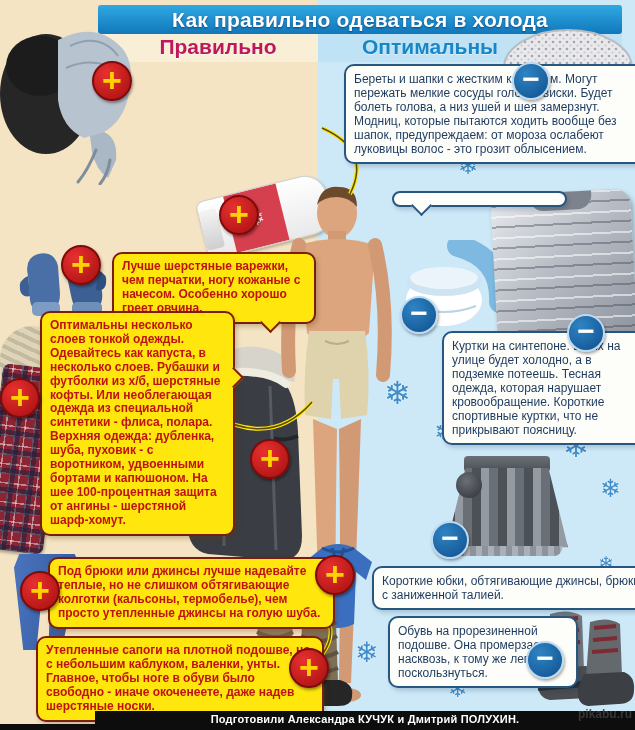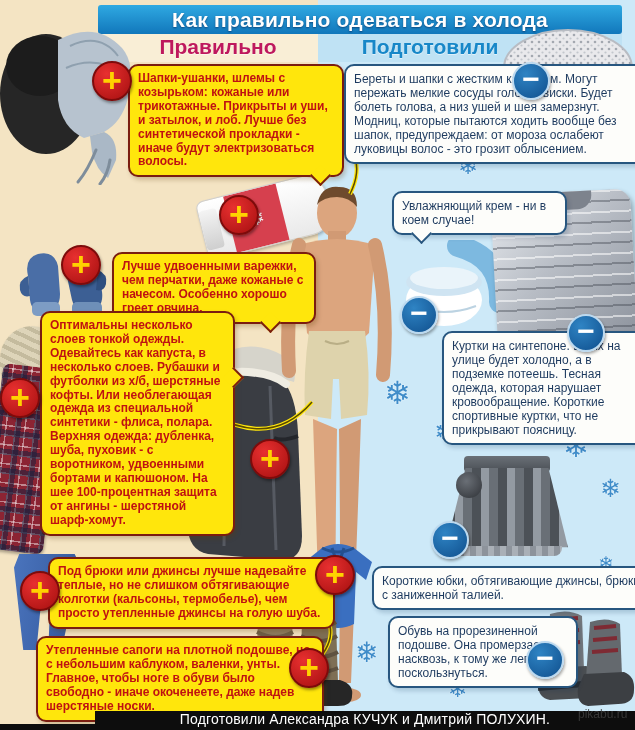--- a/index.html
+++ b/index.html
@@ -32,23 +32,23 @@
         border:2px solid #7d0b0b;box-shadow:1px 2px 3px rgba(0,0,0,.4);}
   .plus span{color:#ffd200;font-size:34px;font-weight:bold;line-height:30px;margin-top:-3px;}
   .minus{width:34px;height:34px;background:radial-gradient(circle at 35% 30%,#2f84c4,#0f4f8d);
         border:2px solid #bcd9ef;box-shadow:1px 2px 3px rgba(0,0,0,.35);}
   .minus span{color:#fff;font-size:30px;font-weight:bold;line-height:26px;margin-top:-4px;}
   
   .flake{color:#3f8cc9;z-index:5;text-shadow:0 0 2px rgba(255,255,255,.8);}
   
   #credits-bar{left:95px;top:711px;width:540px;height:15px;background:#0d0d0d;
     display:flex;align-items:center;justify-content:center;z-index:60;}
-  #credits-bar span{color:#fff;font-weight:normal;font-size:14px;letter-spacing:.2px;}
+  #credits-bar span{color:#fff;font-weight:bold;font-size:11px;letter-spacing:.2px;}
   #bottom-strip{left:0;top:724px;width:635px;height:6px;background:#0d0d0d;z-index:55;}
-  #watermark{left:578px;top:707px;color:#3e3e3e;font-size:12px;font-weight:normal;z-index:70;opacity:.85;}
+  #watermark{left:578px;top:707px;color:#3e3e3e;font-size:12px;font-weight:bold;z-index:70;opacity:.85;}
   
   .illus{z-index:10;}
   .plaid{background-color:#8c2433;border-radius:8px;
     background-image:
       repeating-linear-gradient(0deg, rgba(25,32,62,.55) 0 6px, transparent 6px 19px),
       repeating-linear-gradient(90deg, rgba(25,32,62,.55) 0 6px, transparent 6px 19px),
       repeating-linear-gradient(0deg, rgba(255,255,255,.45) 0 1.5px, transparent 1.5px 9.5px),
       repeating-linear-gradient(90deg, rgba(255,255,255,.45) 0 1.5px, transparent 1.5px 9.5px);
     transform:rotate(7deg);box-shadow:1px 2px 3px rgba(0,0,0,.3);}
   .puffer{border-radius:16px 16px 12px 12px;transform:rotate(-3deg);
@@ -211,46 +211,41 @@
     <path d="M213 415 Q272 448 312 402" stroke="#ffe60c" stroke-width="4" fill="none"></path>
     <path d="M213 415 Q272 448 312 402" stroke="#5a4a00" stroke-width="1.5" fill="none"></path>
     <path d="M310 600 Q348 628 316 662" stroke="#ffe60c" stroke-width="4" fill="none"></path>
     <path d="M310 600 Q348 628 316 662" stroke="#5a4a00" stroke-width="1.5" fill="none"></path>
   </svg>
 
   <div class="abs" id="title-bar">
     <span>Как правильно одеваться в холода</span>
   </div>
   <div class="abs col-hdr" id="hdr-correct">Правильно</div>
-  <div class="abs col-hdr" id="hdr-incorrect">Подготовили</div>
-
-  <div class="abs ybox" style="left:128px;top:64px;width:196px">
-    <span>Шапки-ушанки, шлемы с козырьком: кожаные или трикотажные. Прикрыты и уши, и затылок, и лоб. Лучше без синтетической прокладки - иначе будут электризоваться волосы.</span>
-    <span class="tail ytail" style="right:14px;bottom:-8px"></span>
-  </div>
+  <div class="abs col-hdr" id="hdr-incorrect">Оптимальны</div>
+
   <div class="abs ybox" style="left:112px;top:252px;width:184px">
-    <span>Лучше удвоенными варежки, чем перчатки, даже кожаные с начесом. Особенно хорошо греет овчина.</span>
+    <span>Лучше шерстяные варежки, чем перчатки, ногу кожаные с начесом. Особенно хорошо греет овчина.</span>
     <span class="tail ytail" style="right:36px;bottom:-8px"></span>
   </div>
   <div class="abs ybox" style="left:40px;top:311px;width:175px">
     <span>Оптимальны несколько слоев тонкой одежды. Одевайтесь как капуста, в несколько слоев. Рубашки и футболки из х/б, шерстяные кофты. Или необлегающая одежда из специальной синтетики - флиса, полара. Верхняя одежда: дубленка, шуба, пуховик - с воротником, удвоенными бортами и капюшоном. На шее 100-процентная защита от ангины - шерстяной шарф-хомут.</span>
     <span class="tail ytail" style="right:-8px;top:26%;transform:rotate(-45deg)"></span>
   </div>
   <div class="abs ybox" style="left:48px;top:557px;width:267px">
     <span>Под брюки или джинсы лучше надевайте теплые, но не слишком обтягивающие колготки (кальсоны, термобелье), чем просто утепленные джинсы на голую шуба.</span>
   </div>
   <div class="abs ybox" style="left:36px;top:636px;width:268px">
     <span>Утепленные сапоги на плотной подошве, но с небольшим каблуком, валенки, унты. Главное, чтобы ноге в обуви было свободно - иначе окоченеете, даже надев шерстяные носки.</span>
   </div>
 
   <div class="abs wbox" style="left:344px;top:64px;width:284px">
     <span>Береты и шапки с жестким каркасом. Могут пережать мелкие сосуды головы, виски. Будет болеть голова, а низ ушей и шея замерзнут. Модниц, которые пытаются ходить вообще без шапок, предупреждаем: от мороза ослабеют луковицы волос - это грозит облысением.</span>
   </div>
   <div class="abs wbox" style="left:392px;top:191px;width:155px">
-    <span>Увлажняющий крем - ни в коем случае!</span>
     <span class="tail wtail" style="left:20px;bottom:-8px"></span>
   </div>
   <div class="abs wbox" style="left:442px;top:331px;width:184px">
     <span>Куртки на синтепоне. В них на улице будет холодно, а в подземке потеешь. Тесная одежда, которая нарушает кровообращение. Короткие спортивные куртки, что не прикрывают поясницу.</span>
   </div>
   <div class="abs wbox" style="left:372px;top:566px;width:258px">
     <span>Короткие юбки, обтягивающие джинсы, брюки с заниженной талией.</span>
   </div>
   <div class="abs wbox" style="left:388px;top:616px;width:170px">
     <span>Обувь на прорезиненной подошве. Она промерзает насквозь, к тому же легко поскользнуться.</span>

